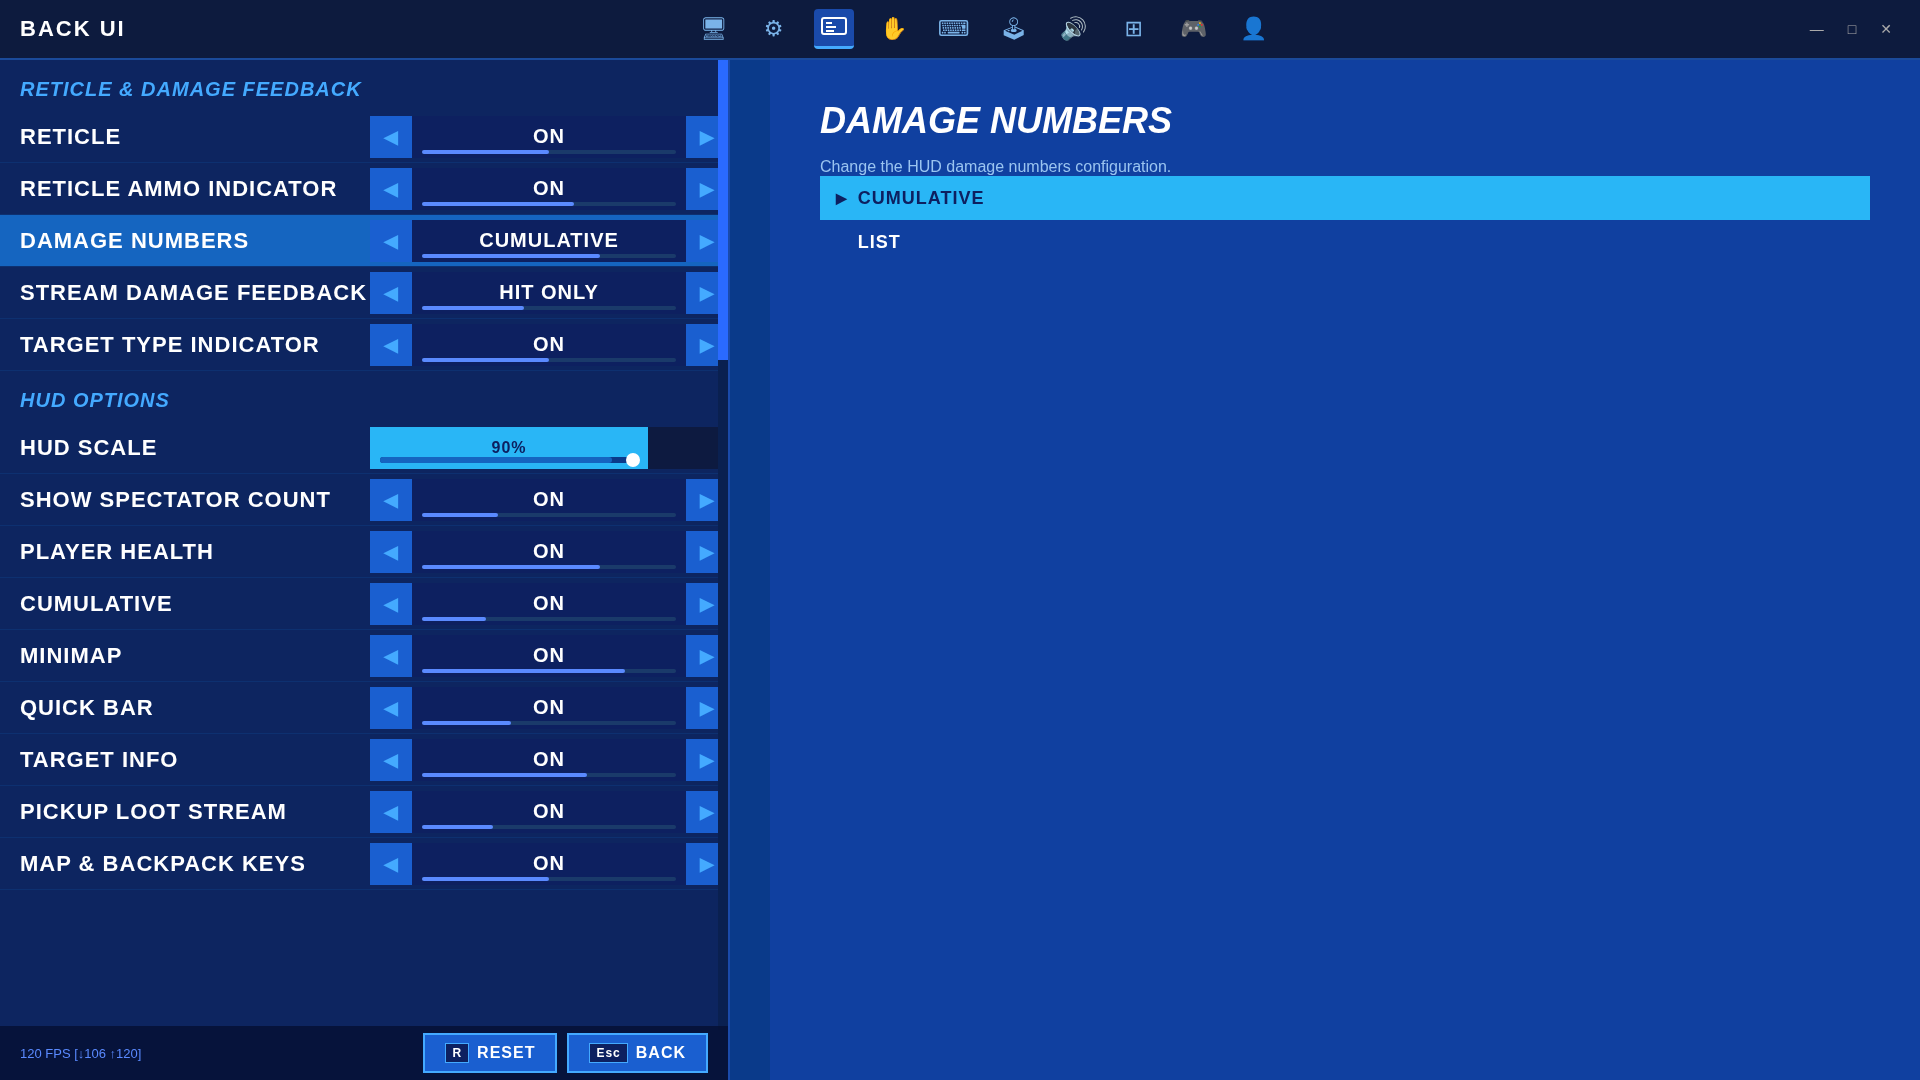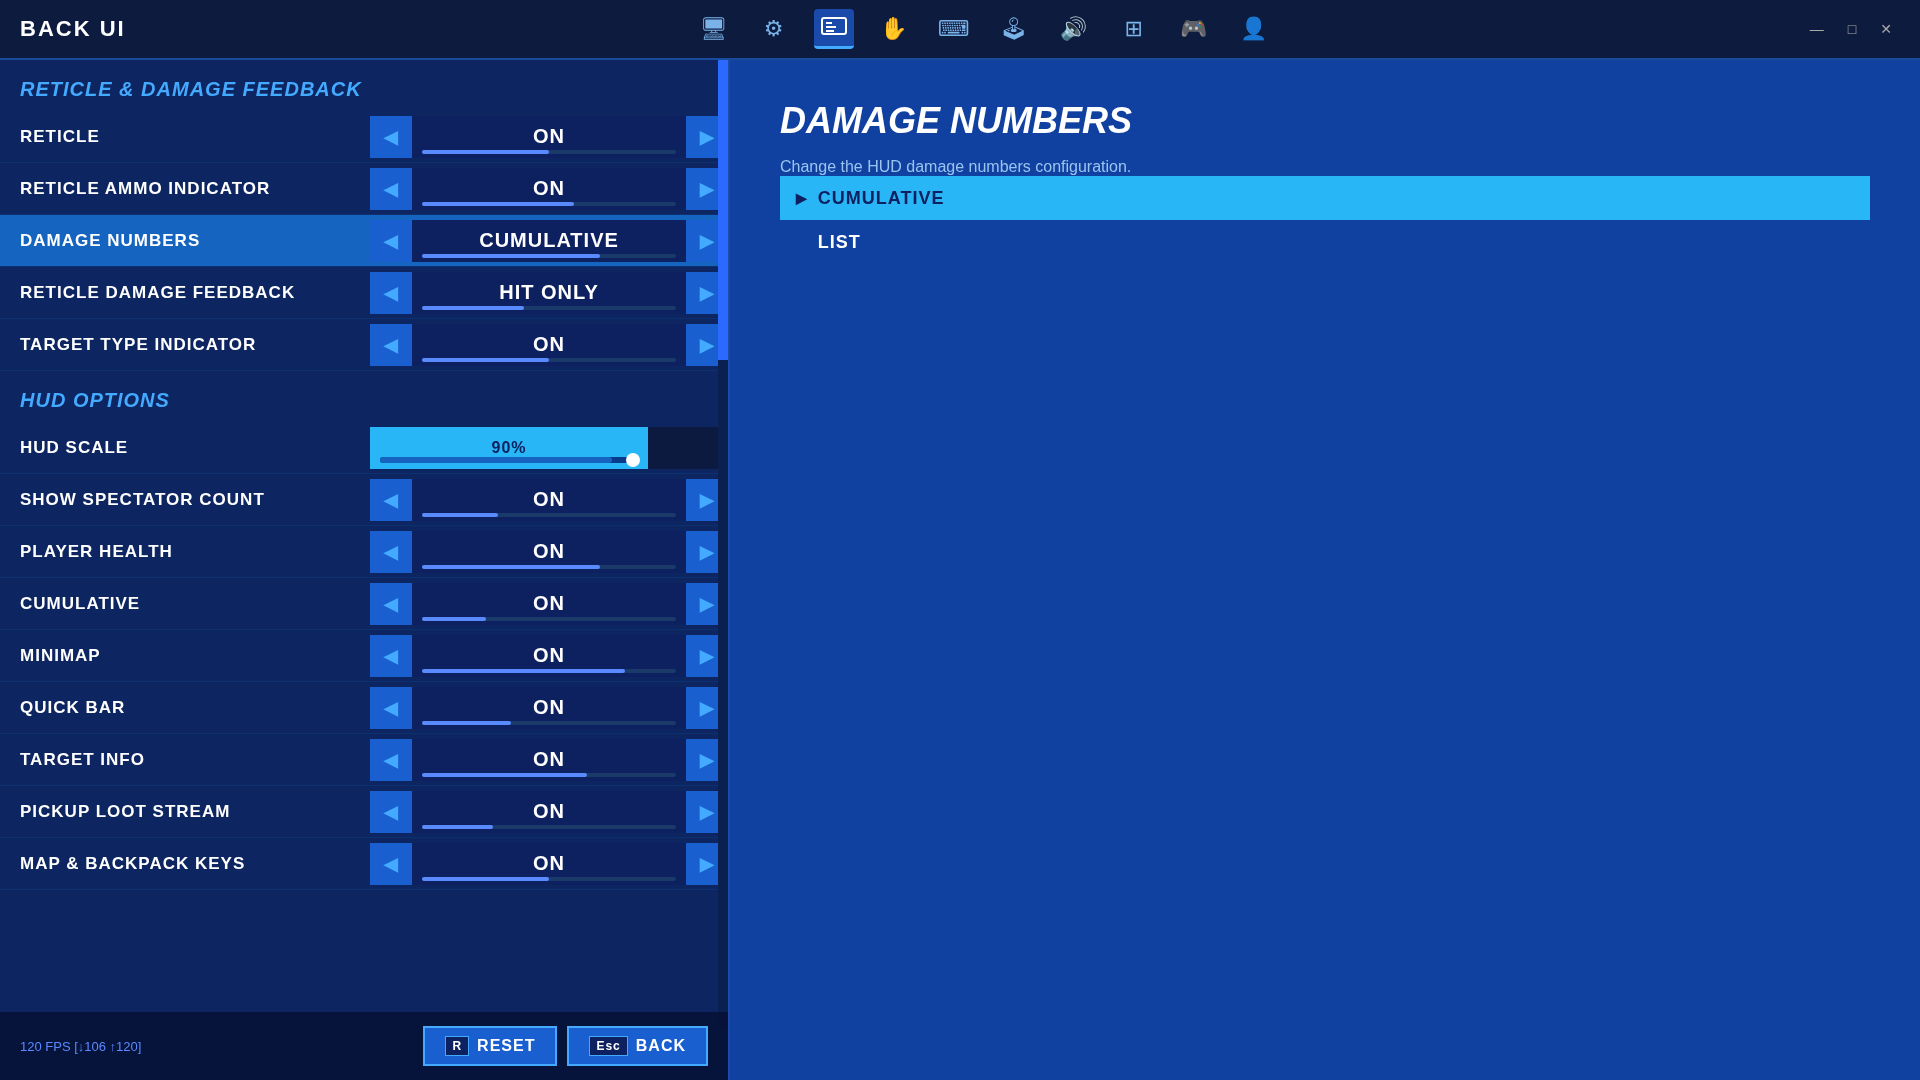--- a/index.html
+++ b/index.html
@@ -60,20 +60,21 @@
       font-size: 14px;
       color: #aaa;
       cursor: pointer;
       padding: 2px 8px;
     }
 
     
     .main {
       display: flex;
       height: calc(1080px - 60px);
+      gap: 40px;
     }
 
     
     .left-panel {
       width: 730px;
       background: #0d2560;
       border-right: 2px solid #1a4aaa;
       display: flex;
       flex-direction: column;
       position: relative;
@@ -94,21 +95,21 @@
       height: 52px;
       border-bottom: 1px solid #0d3070;
       position: relative;
     }
     .setting-row.active-row {
       background: #1565c0;
     }
     .setting-label {
       width: 370px;
       padding-left: 20px;
-      font-size: 17px;
+      font-size: 22px;
       font-weight: 900;
       color: white;
       letter-spacing: 1px;
     }
     .setting-control {
       display: flex;
       align-items: center;
       flex: 1;
     }
     .arrow-btn {
@@ -225,21 +226,21 @@
       margin-right: 10px;
       font-size: 14px;
     }
 
     
     .bottom-bar {
       position: absolute;
       bottom: 0;
       left: 0;
       right: 0;
-      height: 68px;
+      height: 54px;
       background: rgba(5, 15, 50, 0.8);
       display: flex;
       align-items: center;
       padding: 0 20px;
     }
     .fps-info {
       font-size: 13px;
       color: #5a8aff;
     }
     .bottom-buttons {
@@ -358,21 +359,21 @@
           <span>CUMULATIVE</span>
           <div class="value-bar">
               <div class="value-bar-fill" style="width:70%"></div>
             </div>
         </div>
         <button class="arrow-btn">▶</button>
       </div>
     </div>
 
     <div class="setting-row">
-      <div class="setting-label">RETICLE DAMAGE FEEDBACK</div>
+      <div class="setting-label">STREAM DAMAGE FEEDBACK</div>
       <div class="setting-control">
         <button class="arrow-btn">◀</button>
         <div class="value-box">
           <span>HIT ONLY</span>
           <div class="value-bar">
               <div class="value-bar-fill" style="width:40%"></div>
             </div>
         </div>
         <button class="arrow-btn">▶</button>
       </div>

